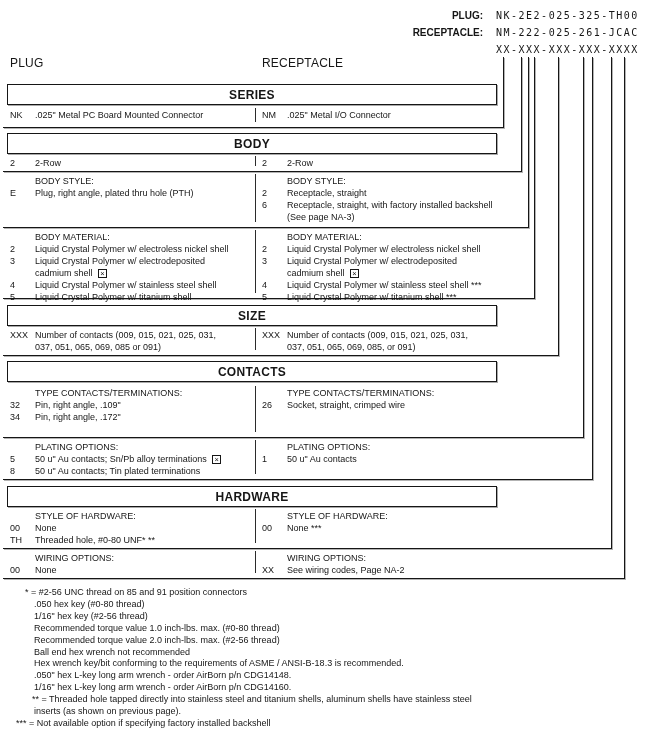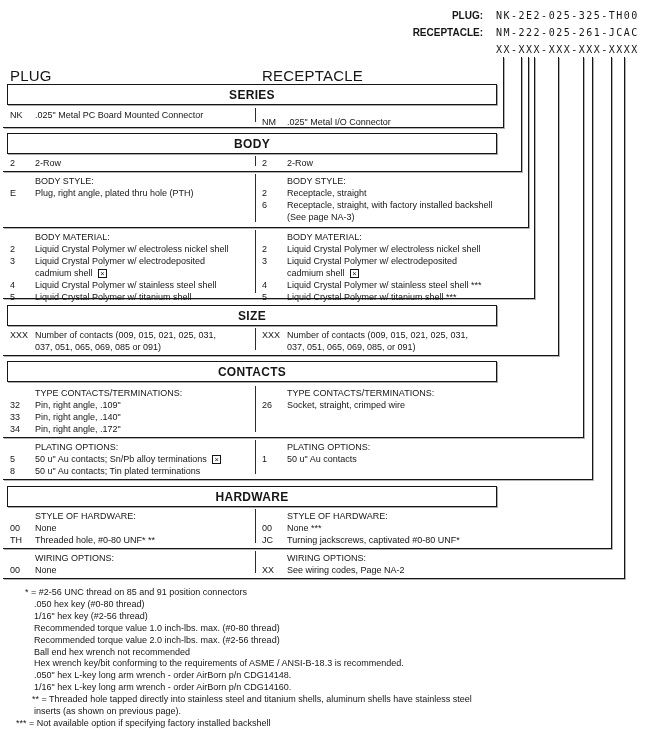--- a/index.html
+++ b/index.html
@@ -2,21 +2,21 @@
 <html><head>
 <meta charset="utf-8">
 <style>
   html,body{margin:0;padding:0;background:#fff;}
   #page{position:relative;width:653px;height:751px;background:#ffffff;overflow:hidden;
         font-family:"Liberation Sans",sans-serif;color:#161616;}
   .pn-label{position:absolute;left:340px;width:143px;text-align:right;
             font-weight:bold;font-size:10px;line-height:12px;white-space:nowrap;}
   .pn-code{position:absolute;left:496px;font-family:"DejaVu Sans Mono",monospace;
            font-size:10px;letter-spacing:1.5px;line-height:12px;white-space:nowrap;}
-  .col-head{position:absolute;top:70px;font-size:15px;line-height:11px;letter-spacing:0.2px;}
+  .col-head{position:absolute;top:58px;font-size:12px;line-height:11px;letter-spacing:0.2px;}
   .header-box{position:absolute;width:488px;height:19px;border:1px solid #161616;
               box-shadow:1px 1px 0 #a9a9a9;background:#fff;text-align:center;}
   .header-title{font-weight:bold;font-size:12px;line-height:19px;letter-spacing:0.3px;}
   .vline{position:absolute;width:1px;background:#161616;box-shadow:1px 1px 0 #b3b3b3;}
   .hline{position:absolute;height:1px;background:#161616;box-shadow:1px 1px 0 #b3b3b3;}
   .divline{position:absolute;width:1px;background:#2b2b2b;}
   .col{position:absolute;padding:4px 0 0 6px;font-size:9px;line-height:12px;}
   .item{display:flex;}
   .code{width:25px;flex:none;}
   .txt{white-space:pre-line;}
@@ -48,21 +48,21 @@
       <div class="header-box" style="left: 7px; top: 84px;"><span class="header-title">SERIES</span></div>
       <div class="vline" style="left: 503px; top: 57px; height: 70px;"></div>
       <div class="hline" style="left: 3px; top: 127px; width: 501px;"></div>
       <div class="divline" style="left: 255px; top: 108px; height: 14px;"></div>
       <div class="col" style="left: 4px; top: 105px; width: 248px;">
         <div class="item">
           <span class="code">NK</span>
           <span class="txt">.025" Metal PC Board Mounted Connector</span>
         </div>
       </div>
-      <div class="col" style="left: 256px; top: 112px; width: 245px;">
+      <div class="col" style="left: 256px; top: 105px; width: 245px;">
         <div class="item">
           <span class="code">NM</span>
           <span class="txt">.025" Metal I/O Connector</span>
         </div>
       </div>
       <div class="header-box" style="left: 7px; top: 133px;"><span class="header-title">BODY</span></div>
       <div class="vline" style="left: 521px; top: 57px; height: 114px;"></div>
       <div class="hline" style="left: 3px; top: 171px; width: 519px;"></div>
       <div class="divline" style="left: 255px; top: 156px; height: 10px;"></div>
       <div class="col" style="left: 4px; top: 153px; width: 248px;">
@@ -164,24 +164,20 @@
       <div class="vline" style="left: 583px; top: 57px; height: 380px;"></div>
       <div class="hline" style="left: 3px; top: 437px; width: 581px;"></div>
       <div class="divline" style="left: 255px; top: 386px; height: 46px;"></div>
       <div class="col" style="left: 4px; top: 383px; width: 248px;">
         <div class="row-label">TYPE CONTACTS/TERMINATIONS:</div>
         <div class="item">
           <span class="code">32</span>
           <span class="txt">Pin, right angle, .109"</span>
         </div>
         <div class="item">
-          <span class="code">33</span>
-          <span class="txt">Pin, right angle, .140"</span>
-        </div>
-        <div class="item">
           <span class="code">34</span>
           <span class="txt">Pin, right angle, .172"</span>
         </div>
       </div>
       <div class="col" style="left: 256px; top: 383px; width: 325px;">
         <div class="row-label">TYPE CONTACTS/TERMINATIONS:</div>
         <div class="item">
           <span class="code">26</span>
           <span class="txt">Socket, straight, crimped wire</span>
         </div>
@@ -220,24 +216,20 @@
         <div class="item">
           <span class="code">TH</span>
           <span class="txt">Threaded hole, #0-80 UNF*  **</span>
         </div>
       </div>
       <div class="col" style="left: 256px; top: 506px; width: 353px;">
         <div class="row-label">STYLE OF HARDWARE:</div>
         <div class="item">
           <span class="code">00</span>
           <span class="txt">None ***</span>
-        </div>
-        <div class="item">
-          <span class="code">JC</span>
-          <span class="txt">Turning jackscrews, captivated #0-80 UNF*</span>
         </div>
       </div>
       <div class="vline" style="left: 624px; top: 57px; height: 521px;"></div>
       <div class="hline" style="left: 3px; top: 578px; width: 622px;"></div>
       <div class="divline" style="left: 255px; top: 551px; height: 22px;"></div>
       <div class="col" style="left: 4px; top: 548px; width: 248px;">
         <div class="row-label">WIRING OPTIONS:</div>
         <div class="item">
           <span class="code">00</span>
           <span class="txt">None</span>

